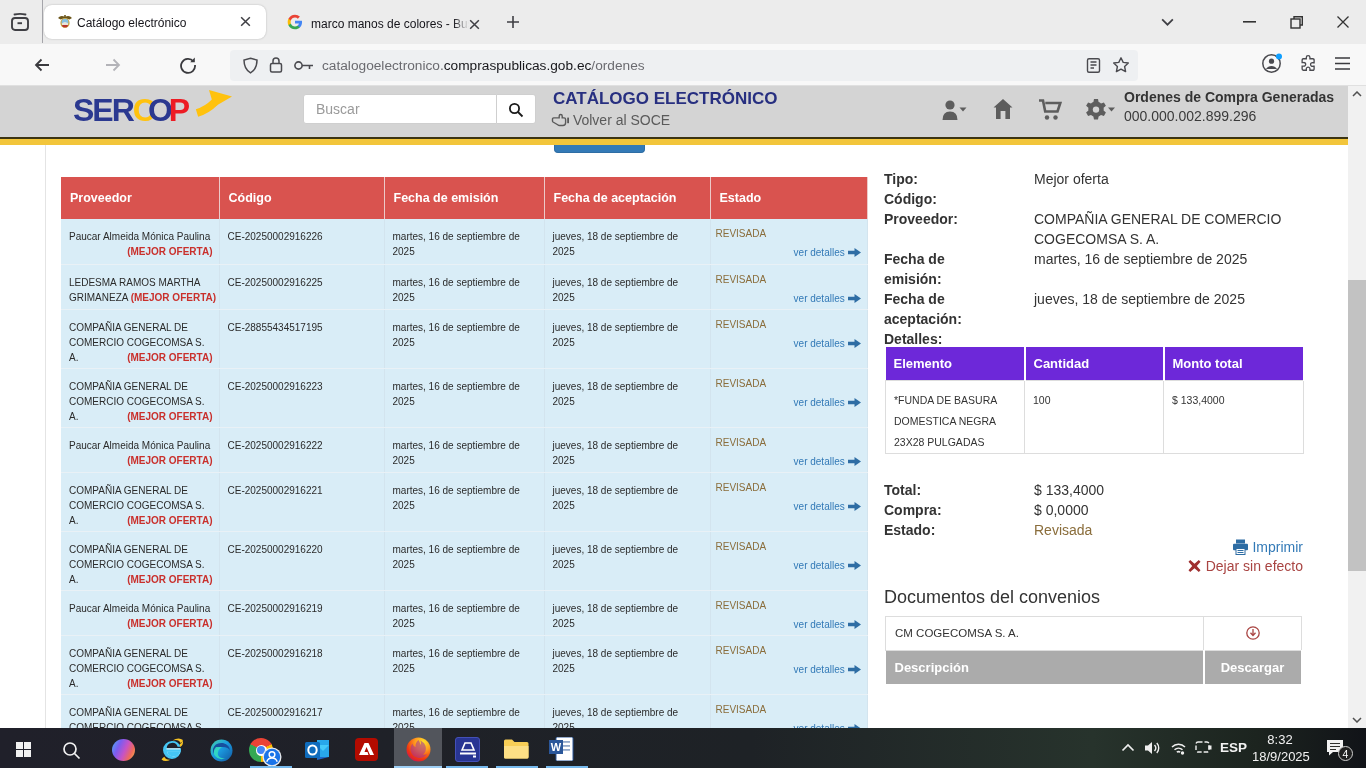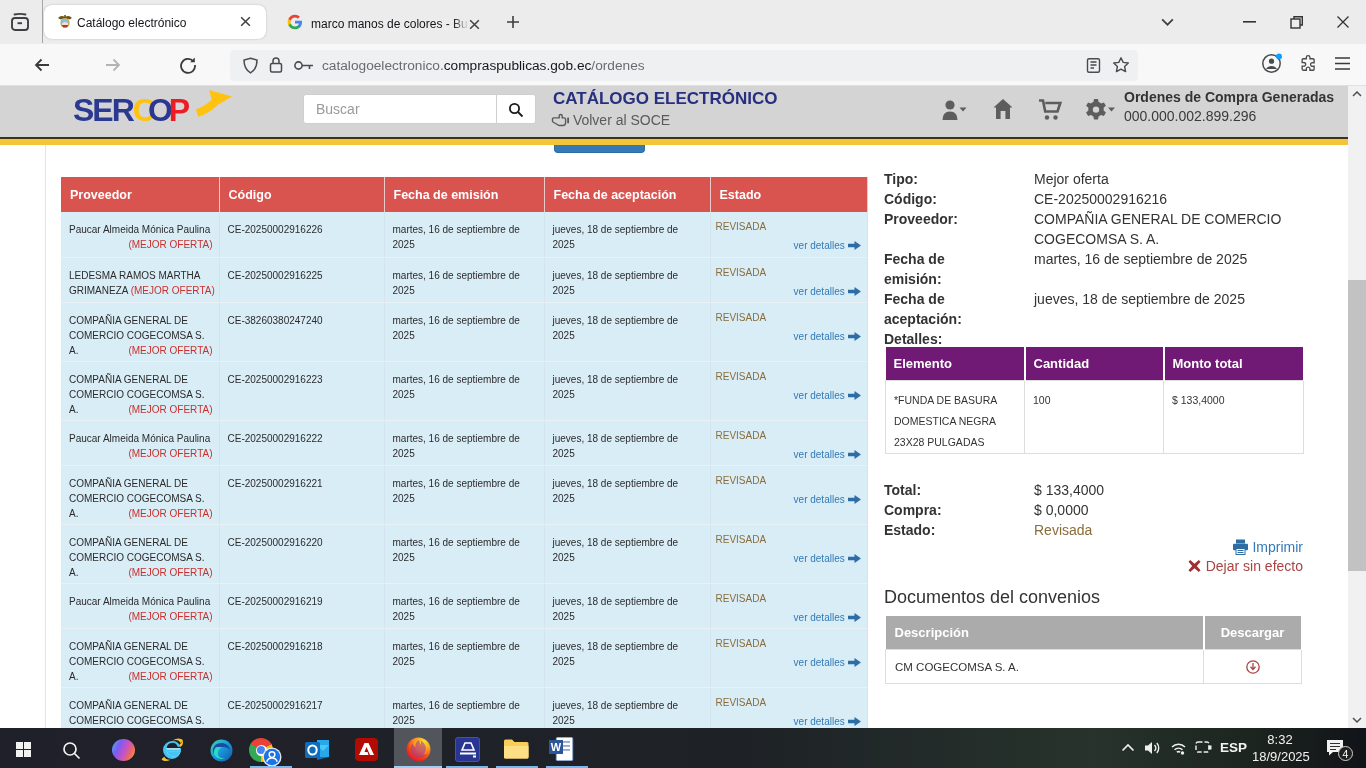--- a/index.html
+++ b/index.html
@@ -19,38 +19,38 @@
   #siteheader { left:0; top:86px; width:1366px; height:51px; background:#d4d4d4; }
   #darkline { left:0; top:137px; width:1366px; height:2px; background:#3c3412; }
   #yellowbar { left:0; top:139px; width:1366px; height:6px; background:#f2c53b; }
 
   
   #content { left:0; top:145px; width:1348px; height:584px; background:#fff; overflow:hidden; }
 
   
   table { border-collapse:collapse; }
   #maintable { position:absolute; left:61px; top:32px; width:806px; table-layout:fixed; font-size:10px; color:#2b2b2b; }
-  #maintable th { background:#d9534f; color:#fff; font-size:12.5px; font-weight:bold; text-align:left; padding:0 9px; height:35px; border-right:1px solid #eccac9; }
+  #maintable th { background:#d9534f; color:#fff; font-size:12.5px; font-weight:bold; text-align:left; padding:0 9px; height:42px; border-right:1px solid #eccac9; }
   #maintable td { background:#d9edf7; vertical-align:top; padding:10px 6px 0 8px; border-right:1px solid #d3e4ee; border-bottom:1px solid #e9f1f6; line-height:15px; }
-  .mejor { color:#c9302c; font-weight:normal; }
+  .mejor { color:#c9302c; font-weight:bold; }
   .revisada { color:#8a6d3b; }
   .vd { text-align:right; color:#337ab7; margin-top:4px; }
   .est { padding-top:7px !important; padding-left:5px !important; }
   .dt { padding-right:12px !important; }
 
   
   #rpanel { position:absolute; left:884px; top:24px; width:419px; font-size:14px; color:#333; }
   .lbl { font-weight:bold; }
   .drow { display:flex; }
   .dl { width:110px; margin-right:40px; line-height:20px; }
   .dv { width:269px; line-height:20px; }
   .h45 { height:45px; }
   .h59 { height:59px; }
   #dettable { width:418px; margin:-2px 0 0 1px; font-size:10.5px; color:#333; table-layout:fixed; }
-  #dettable th { background:#701a75; color:#fff; font-size:13px; font-weight:bold; text-align:left; padding:0 8px; height:33px; border-right:2px solid #fff; }
+  #dettable th { background:#6d28d9; color:#fff; font-size:13px; font-weight:bold; text-align:left; padding:0 8px; height:33px; border-right:2px solid #fff; }
   #dettable td { background:#fff; border:1px solid #ddd; padding:9px 8px 0; vertical-align:top; line-height:21px; height:58px; }
   #doctable { width:416px; margin:9px 0 0 1px; font-size:11.5px; color:#333; table-layout:fixed; }
   #doctable th { background:#ababab; color:#fff; font-size:13px; font-weight:bold; text-align:left; padding:0 9px; height:34px; border-right:2px solid #fff; }
   #doctable td { background:#fff; border:1px solid #ddd; padding:0 9px; height:34px; vertical-align:middle; }
 
   
   #scrollbar { left:1348px; top:86px; width:18px; height:643px; background:#f1f1f1; }
   #sthumb { left:1348px; top:280px; width:18px; height:291px; background:#c2c2c2; }
 
   
@@ -268,21 +268,21 @@
           </tr>
       <tr class="h59">
             <td>
               <div>COMPAÑIA GENERAL DE</div>
               <div>COMERCIO COGECOMSA S.</div>
               <div style="display:flex;justify-content:space-between">
                 <span>A.</span>
                 <span class="mejor">(MEJOR OFERTA)</span>
               </div>
             </td>
-            <td>CE-38260380247240</td>
+            <td>CE-28855434517195</td>
             <td class="dt">martes, 16 de septiembre de 2025</td>
             <td class="dt">jueves, 18 de septiembre de 2025</td>
             <td class="est">
               <div class="revisada">REVISADA</div>
               <div class="vd">ver detalles <svg width="13" height="9" viewBox="0 0 13 9" style="vertical-align:-1px">
                   <path d="M0 2.8 h6.5 v-2.8 l6.5 4.5 l-6.5 4.5 v-2.8 h-6.5 Z" fill="#2e6da4"></path>
                 </svg></div>
             </td>
           </tr>
       <tr class="h59">
@@ -412,21 +412,20 @@
           </tr>
     </tbody>
       </table>
     <div id="rpanel">
       <div class="drow">
           <div class="dl lbl">Tipo:</div>
           <div class="dv">Mejor oferta</div>
         </div>
       <div class="drow">
           <div class="dl lbl">Código:</div>
-          <div class="dv">CE-20250002916216</div>
         </div>
       <div class="drow">
           <div class="dl lbl">Proveedor:</div>
           <div class="dv">COMPAÑIA GENERAL DE COMERCIO COGECOMSA S. A.</div>
         </div>
       <div class="drow">
           <div class="dl lbl">Fecha de emisión:</div>
           <div class="dv">martes, 16 de septiembre de 2025</div>
         </div>
       <div class="drow">
@@ -482,31 +481,31 @@
           </svg>
         Dejar sin efecto</div>
       <div style="font-size:18px;color:#333;margin:13px 0 0 0;line-height:20px">Documentos del convenios</div>
       <table id="doctable">
         <colgroup>
             <col style="width:318px">
             <col style="width:98px">
           </colgroup>
         <tbody>
             <tr>
-              <th>Descripción</th>
-              <th style="text-align:center">Descargar</th>
-            </tr>
-        <tr>
               <td>CM COGECOMSA S. A.</td>
               <td style="text-align:center">
           <svg style="vertical-align:-3px" width="14" height="14" viewBox="0 0 14 14">
                   <circle cx="7" cy="7" r="6.2" fill="none" stroke="#a94442" stroke-width="1.3"></circle>
                   <path d="M7 3 V9 M4.5 6.8 L7 9.6 L9.5 6.8" fill="none" stroke="#a94442" stroke-width="1.3"></path>
                 </svg>
         </td>
+            </tr>
+        <tr>
+              <th>Descripción</th>
+              <th style="text-align:center">Descargar</th>
             </tr>
       </tbody>
         </table>
     </div>
   </div>
   <div class="abs" id="scrollbar">
     <svg class="abs" style="left:4px;top:5px" width="10" height="6" viewBox="0 0 10 6">
         <path d="M1 5 L5 1 L9 5" fill="none" stroke="#505050" stroke-width="1.5"></path>
       </svg>
     <svg class="abs" style="left:4px;top:631px" width="10" height="6" viewBox="0 0 10 6">

